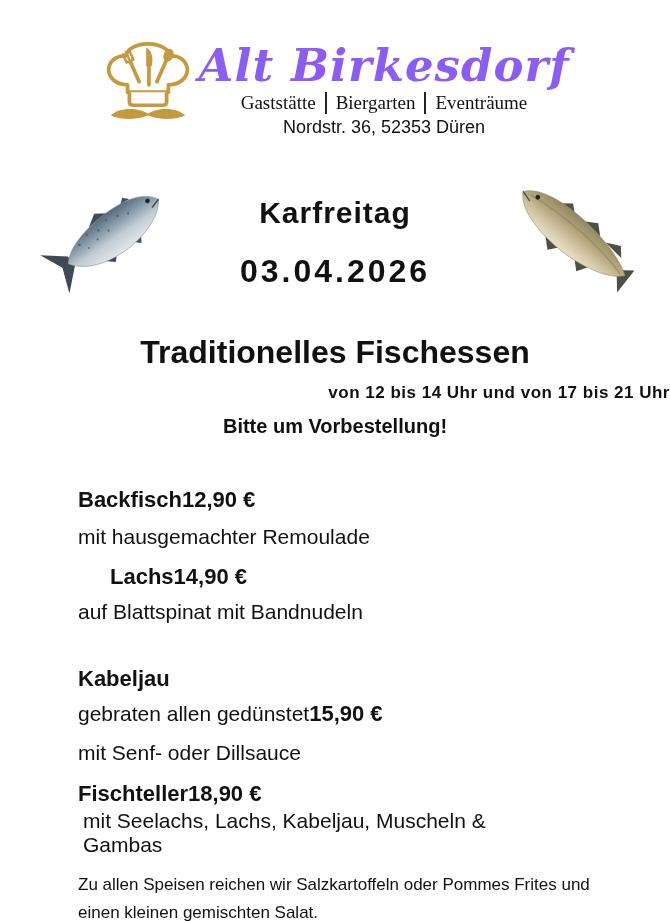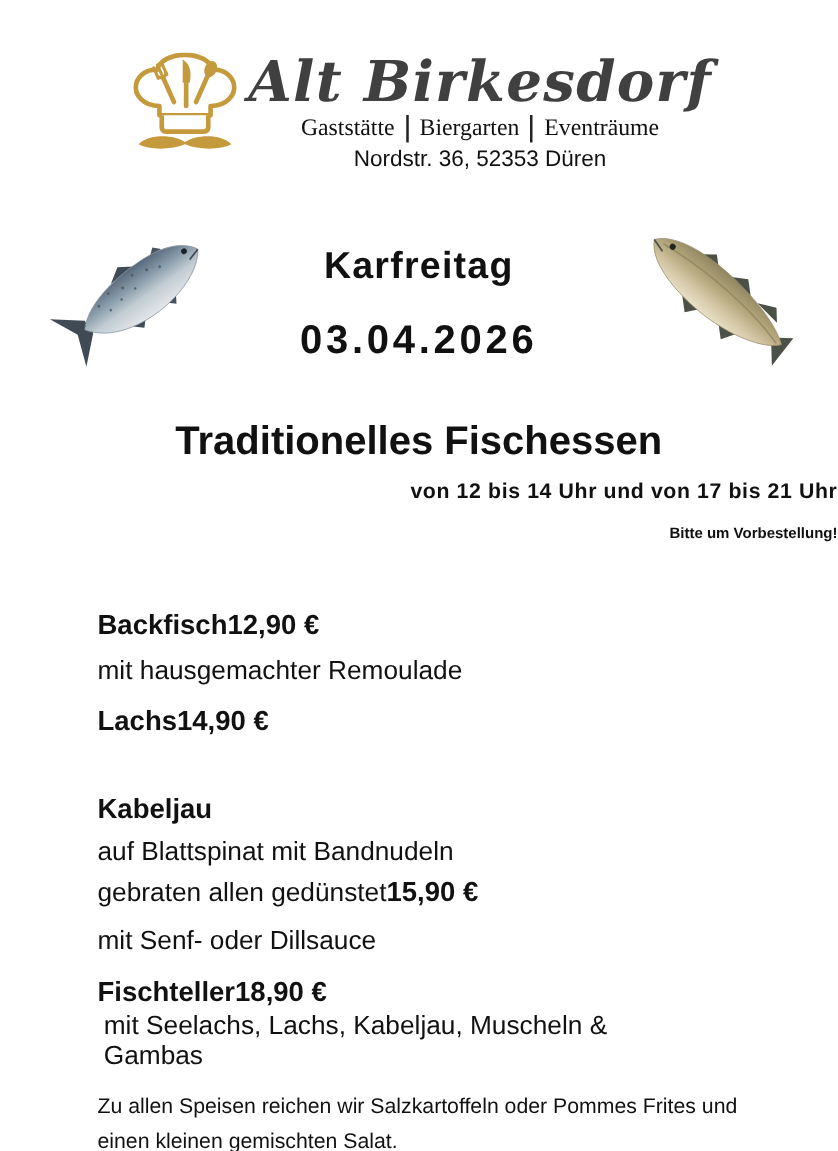--- a/index.html
+++ b/index.html
@@ -13,51 +13,51 @@
   }
 
   
   .header { display:flex; justify-content:center; align-items:flex-start; margin-top:42px; }
   .logo-wrap { width:94px; height:80px; margin-right:4px; margin-top:0; flex:0 0 auto; }
   .brand-col { text-align:center; }
   .brand {
     font-family:"DejaVu Serif", serif;
     font-style:italic; font-weight:bold;
     font-size:45px; line-height:1.08;
-    color:#404040;
+    color:#8b5cf6;
     letter-spacing:1px;
     white-space:nowrap;
   }
   .tagline { display:flex; justify-content:center; align-items:center; gap:9px; font-size:19px; margin-top:1px;font-family:Liberation Serif, serif; }
   .tag-sep { width:0; border-left:2px solid #222; height:22px; display:inline-block; }
   .address { font-size:18px; margin-top:3px; }
 
   
   .fish { position:absolute; }
   .fish-left  { left:41px;  top:210px; transform:rotate(-35deg); }
   .fish-right { left:502px; top:206px; transform:rotate(40deg); }
 
   
   .event-title { text-align:center; font-weight:bold; font-size:30px; line-height:38px; margin-top:56px; letter-spacing:1px; }
   .event-date  { text-align:center; font-weight:bold; font-size:32px; line-height:40px; margin-top:19px; letter-spacing:3px; }
 
   
   .menu-title { text-align:center; font-weight:bold; font-size:32px; line-height:42px; margin-top:40px; }
   .hours { text-align:right; font-weight:bold; font-size:17px; line-height:24px; margin-top:8px; letter-spacing:0.5px;padding-left:45px; }
-  .note  { text-align:right; font-weight:bold; font-size:12px; line-height:22px; margin-top:10px; }
+  .note  { text-align:center; font-weight:bold; font-size:20px; line-height:22px; margin-top:10px; }
 
   
   .menu { margin:48px 110px 0 78px; }
   .row { display:flex; justify-content:flex-start; align-items:baseline; }
   .row .name  { font-size:22px; font-weight:bold; line-height:30px; }
   .row .desc  { font-size:21px; line-height:24px; }
   .row .price { font-size:22px; font-weight:bold; line-height:30px; white-space:nowrap; }
   .r0 { margin-top:0; }
   .r1 { margin-top:10px; }
-  .r2 { margin-top:13px; }
+  .r2 { margin-top:13px;margin-left:32px; }
   .r3 { margin-top:8px; }
   .r4 { margin-top:40px; }
   .r5 { margin-top:5px; }
   .r6 { margin-top:12px; }
   .r7 { margin-top:14px; }
   .r8 { margin-top:0; }
   .r8 .desc { padding-left:5px; }
 
   
   .footer { margin:14px 30px 0 78px; font-size:17px; line-height:28px; }
@@ -175,26 +175,26 @@
       <span class="price">12,90 €</span>
     </div>
     <div class="row r1">
       <span class="desc">mit hausgemachter Remoulade</span>
       <span class="price"></span>
     </div>
     <div class="row r2">
       <span class="name">Lachs</span>
       <span class="price">14,90 €</span>
     </div>
+    <div class="row r3">
+      <span class="desc">auf Blattspinat mit Bandnudeln</span>
+      <span class="price"></span>
+    </div>
     <div class="row r4">
       <span class="name">Kabeljau</span>
-      <span class="price"></span>
-    </div>
-    <div class="row r3">
-      <span class="desc">auf Blattspinat mit Bandnudeln</span>
       <span class="price"></span>
     </div>
     <div class="row r5">
       <span class="desc">gebraten allen gedünstet</span>
       <span class="price">15,90 €</span>
     </div>
     <div class="row r6">
       <span class="desc">mit Senf- oder Dillsauce</span>
       <span class="price"></span>
     </div>

